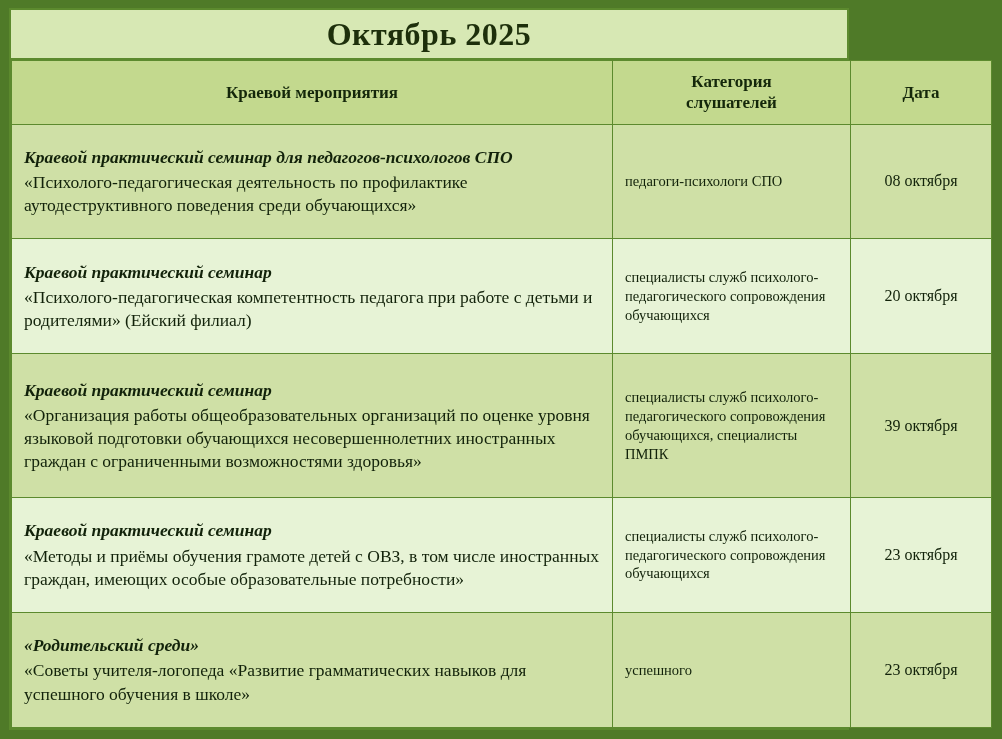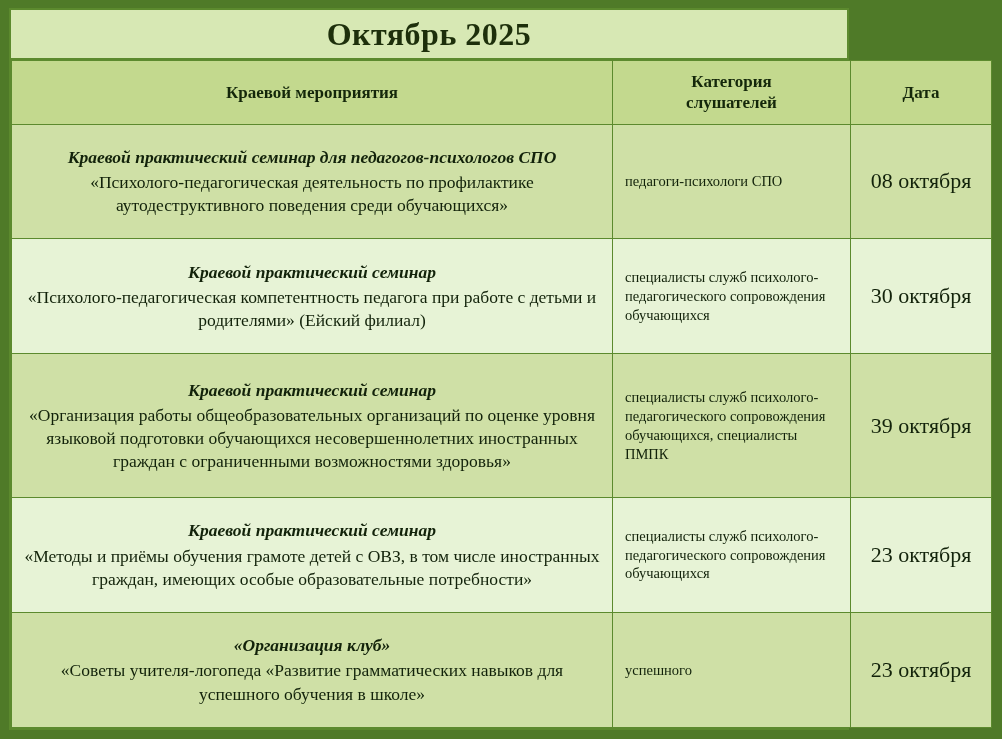--- a/index.html
+++ b/index.html
@@ -65,41 +65,41 @@
     vertical-align: middle;
     line-height: 1.25;
   }
   table.schedule td {
     border: 1px solid #5c8a2e;
     vertical-align: middle;
     padding: 10px 12px;
     color: #12220a;
   }
   td.name-cell {
-    text-align: center;
+    text-align: left;
     font-size: 17.5px;
     line-height: 1.32;
     vertical-align: middle;
   }
   td.name-cell .head {
     font-weight: bold;
     font-style: italic;
     display: block;
     margin-bottom: 2px;
   }
   td.name-cell .sub {
     display: block;
   }
   td.cat-cell {
     font-size: 14.5px;
     line-height: 1.3;
   }
   td.date-cell {
     text-align: center;
-    font-size: 22px;
+    font-size: 16px;
     white-space: nowrap;
   }
   
   tr.shade-a td { background: #cfe0a6; }
   tr.shade-b td { background: #e7f3d6; }
   tr.shade-c td { background: #cfe0a6; }
 </style>
 </head>
 <body>
 
@@ -136,21 +136,21 @@
           <td class="cat-cell">педагоги-психологи СПО</td>
           <td class="date-cell">08 октября</td>
         </tr>
 
         <tr class="shade-b">
           <td class="name-cell">
             <span class="head">Краевой практический семинар</span>
             <span class="sub">«Психолого-педагогическая компетентность педагога при работе с детьми и родителями» (Ейский филиал)</span>
           </td>
           <td class="cat-cell">специалисты служб психолого-педагогического сопровождения обучающихся</td>
-          <td class="date-cell">30 октября</td>
+          <td class="date-cell">20 октября</td>
         </tr>
 
         <tr class="shade-c">
           <td class="name-cell">
             <span class="head">Краевой практический семинар</span>
             <span class="sub">«Организация работы общеобразовательных организаций по оценке уровня языковой подготовки обучающихся несовершеннолетних иностранных граждан с ограниченными возможностями здоровья»</span>
           </td>
           <td class="cat-cell">специалисты служб психолого-педагогического сопровождения обучающихся, специалисты ПМПК</td>
           <td class="date-cell">39 октября</td>
         </tr>
@@ -159,21 +159,21 @@
           <td class="name-cell">
             <span class="head">Краевой практический семинар</span>
             <span class="sub">«Методы и приёмы обучения грамоте детей с ОВЗ, в том числе иностранных граждан, имеющих особые образовательные потребности»</span>
           </td>
           <td class="cat-cell">специалисты служб психолого-педагогического сопровождения обучающихся</td>
           <td class="date-cell">23 октября</td>
         </tr>
 
         <tr class="shade-a">
           <td class="name-cell">
-            <span class="head">«Организация клуб»</span>
+            <span class="head">«Родительский среди»</span>
             <span class="sub">«Советы учителя-логопеда «Развитие грамматических навыков для успешного обучения в школе»</span>
           </td>
           <td class="cat-cell">успешного</td>
           <td class="date-cell">23 октября</td>
         </tr>
 
       </tbody>
     </table>
 
   </div>

